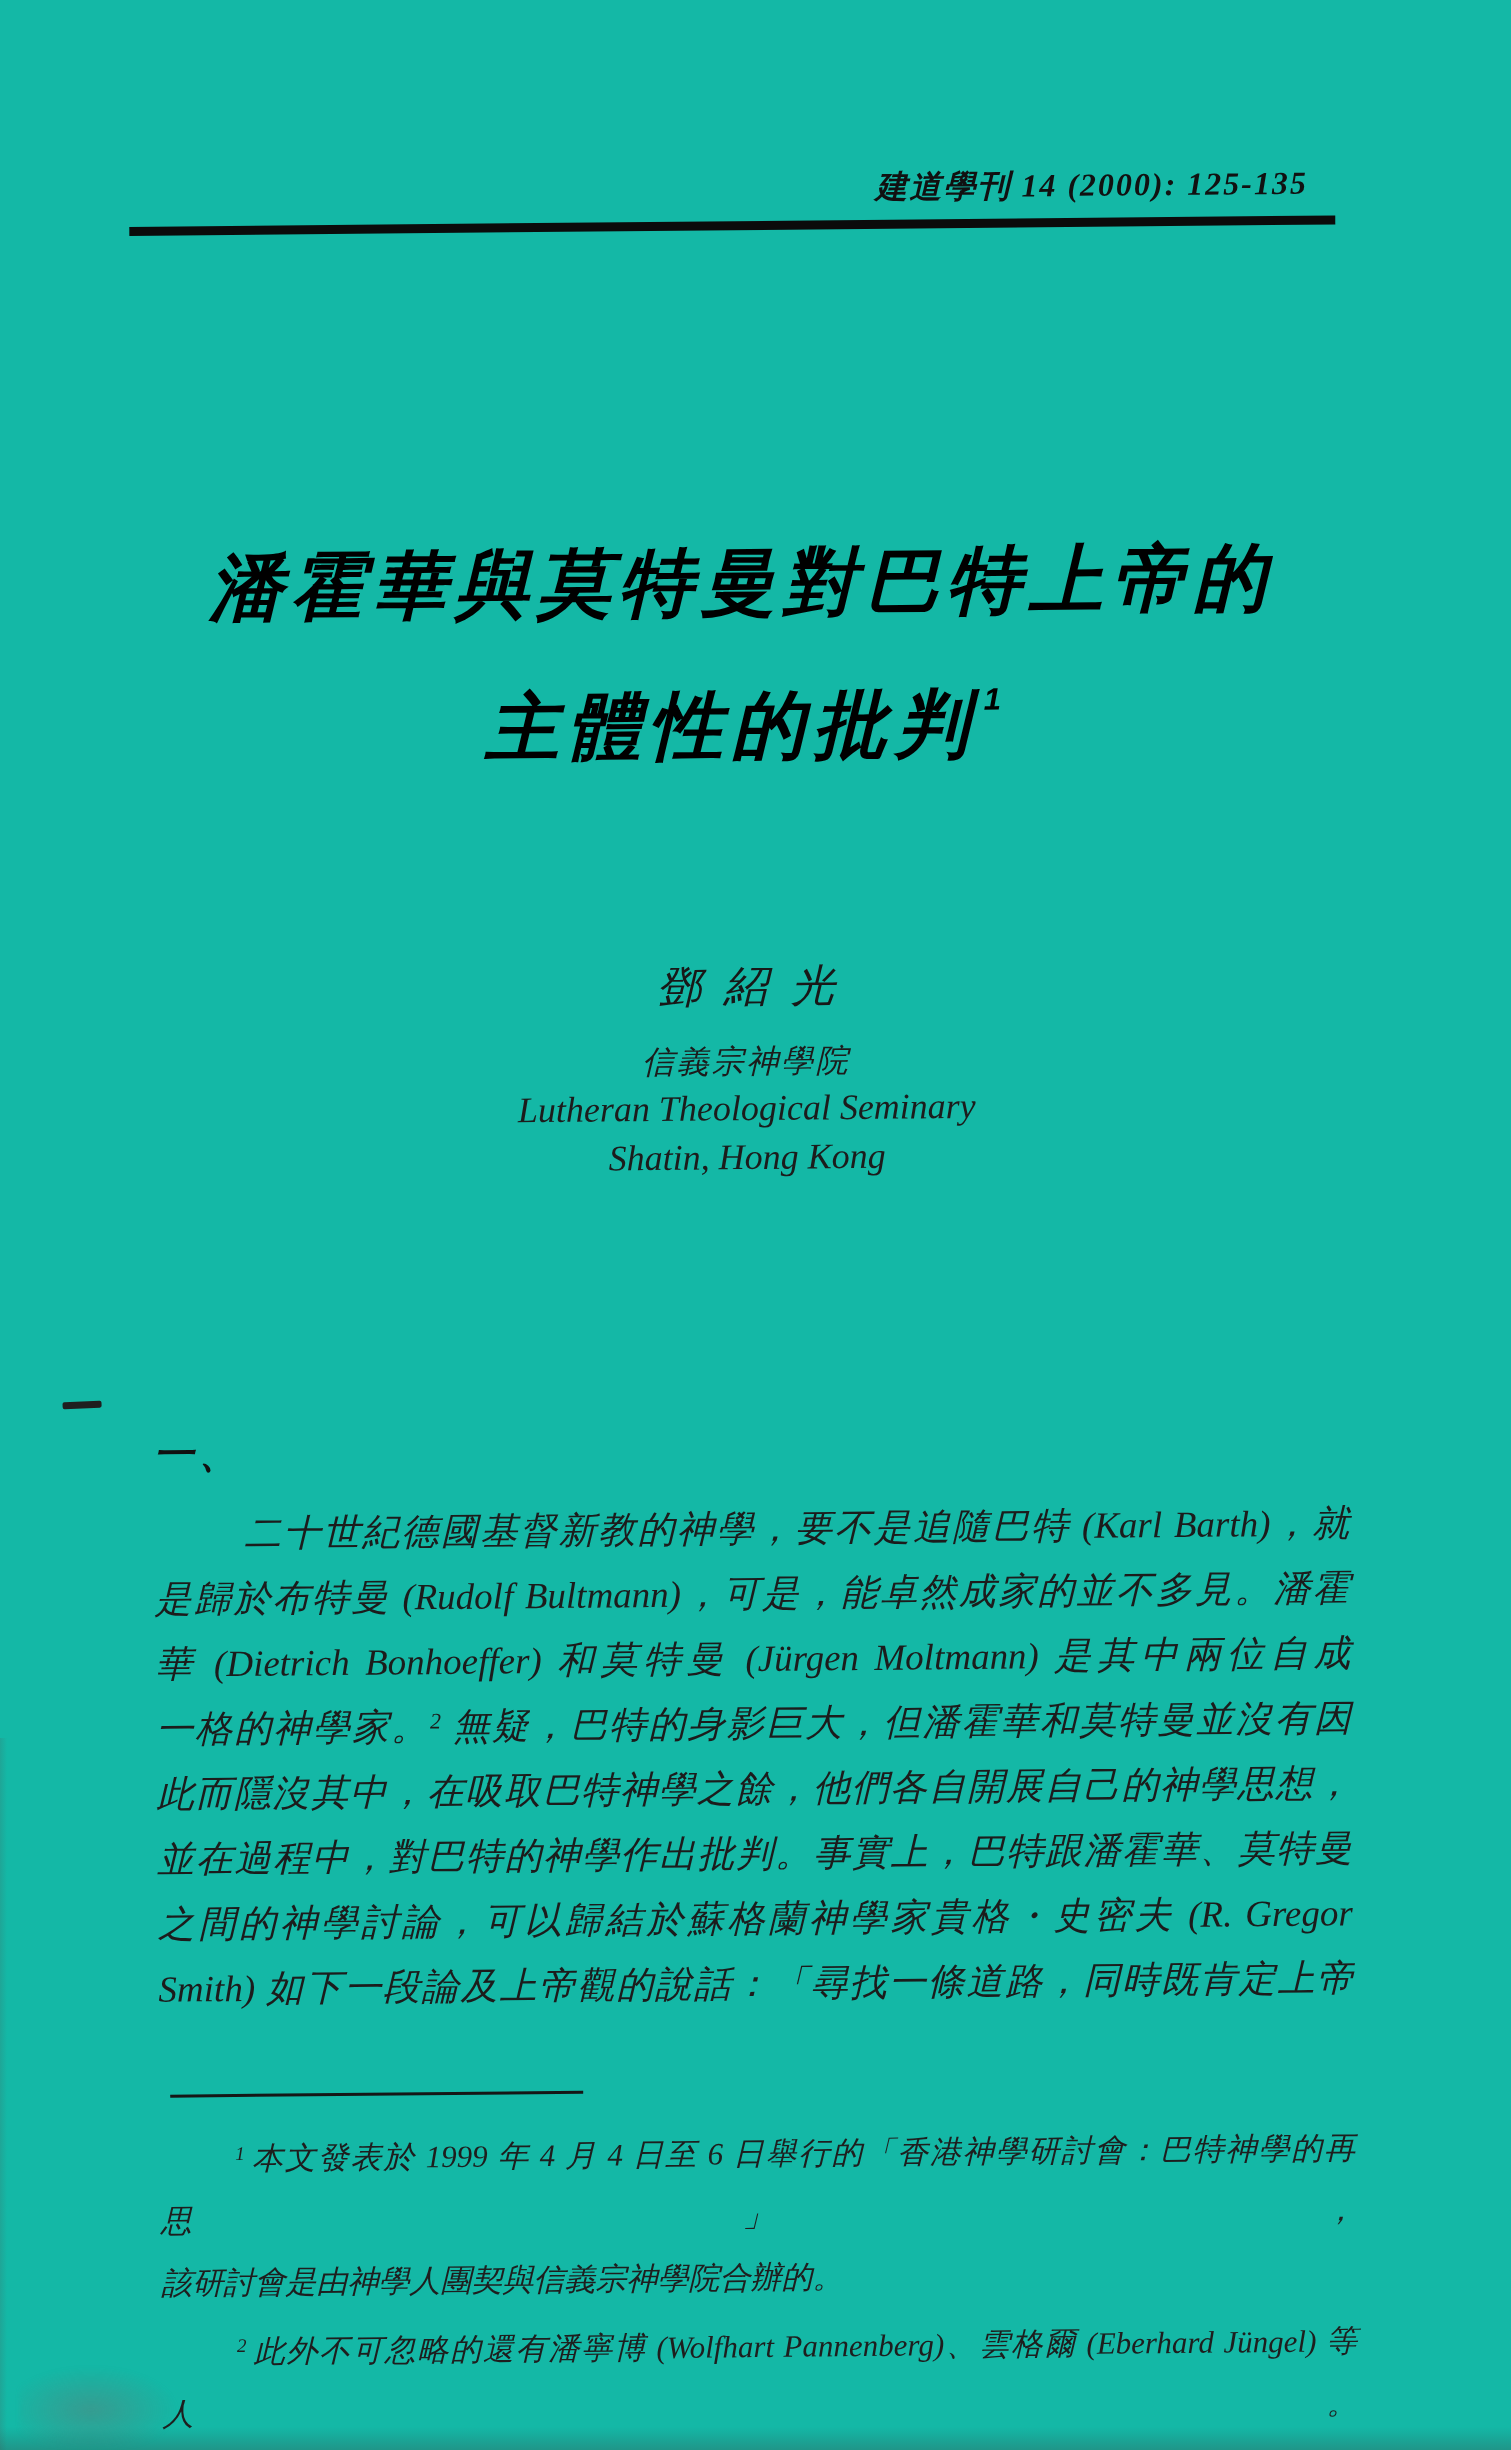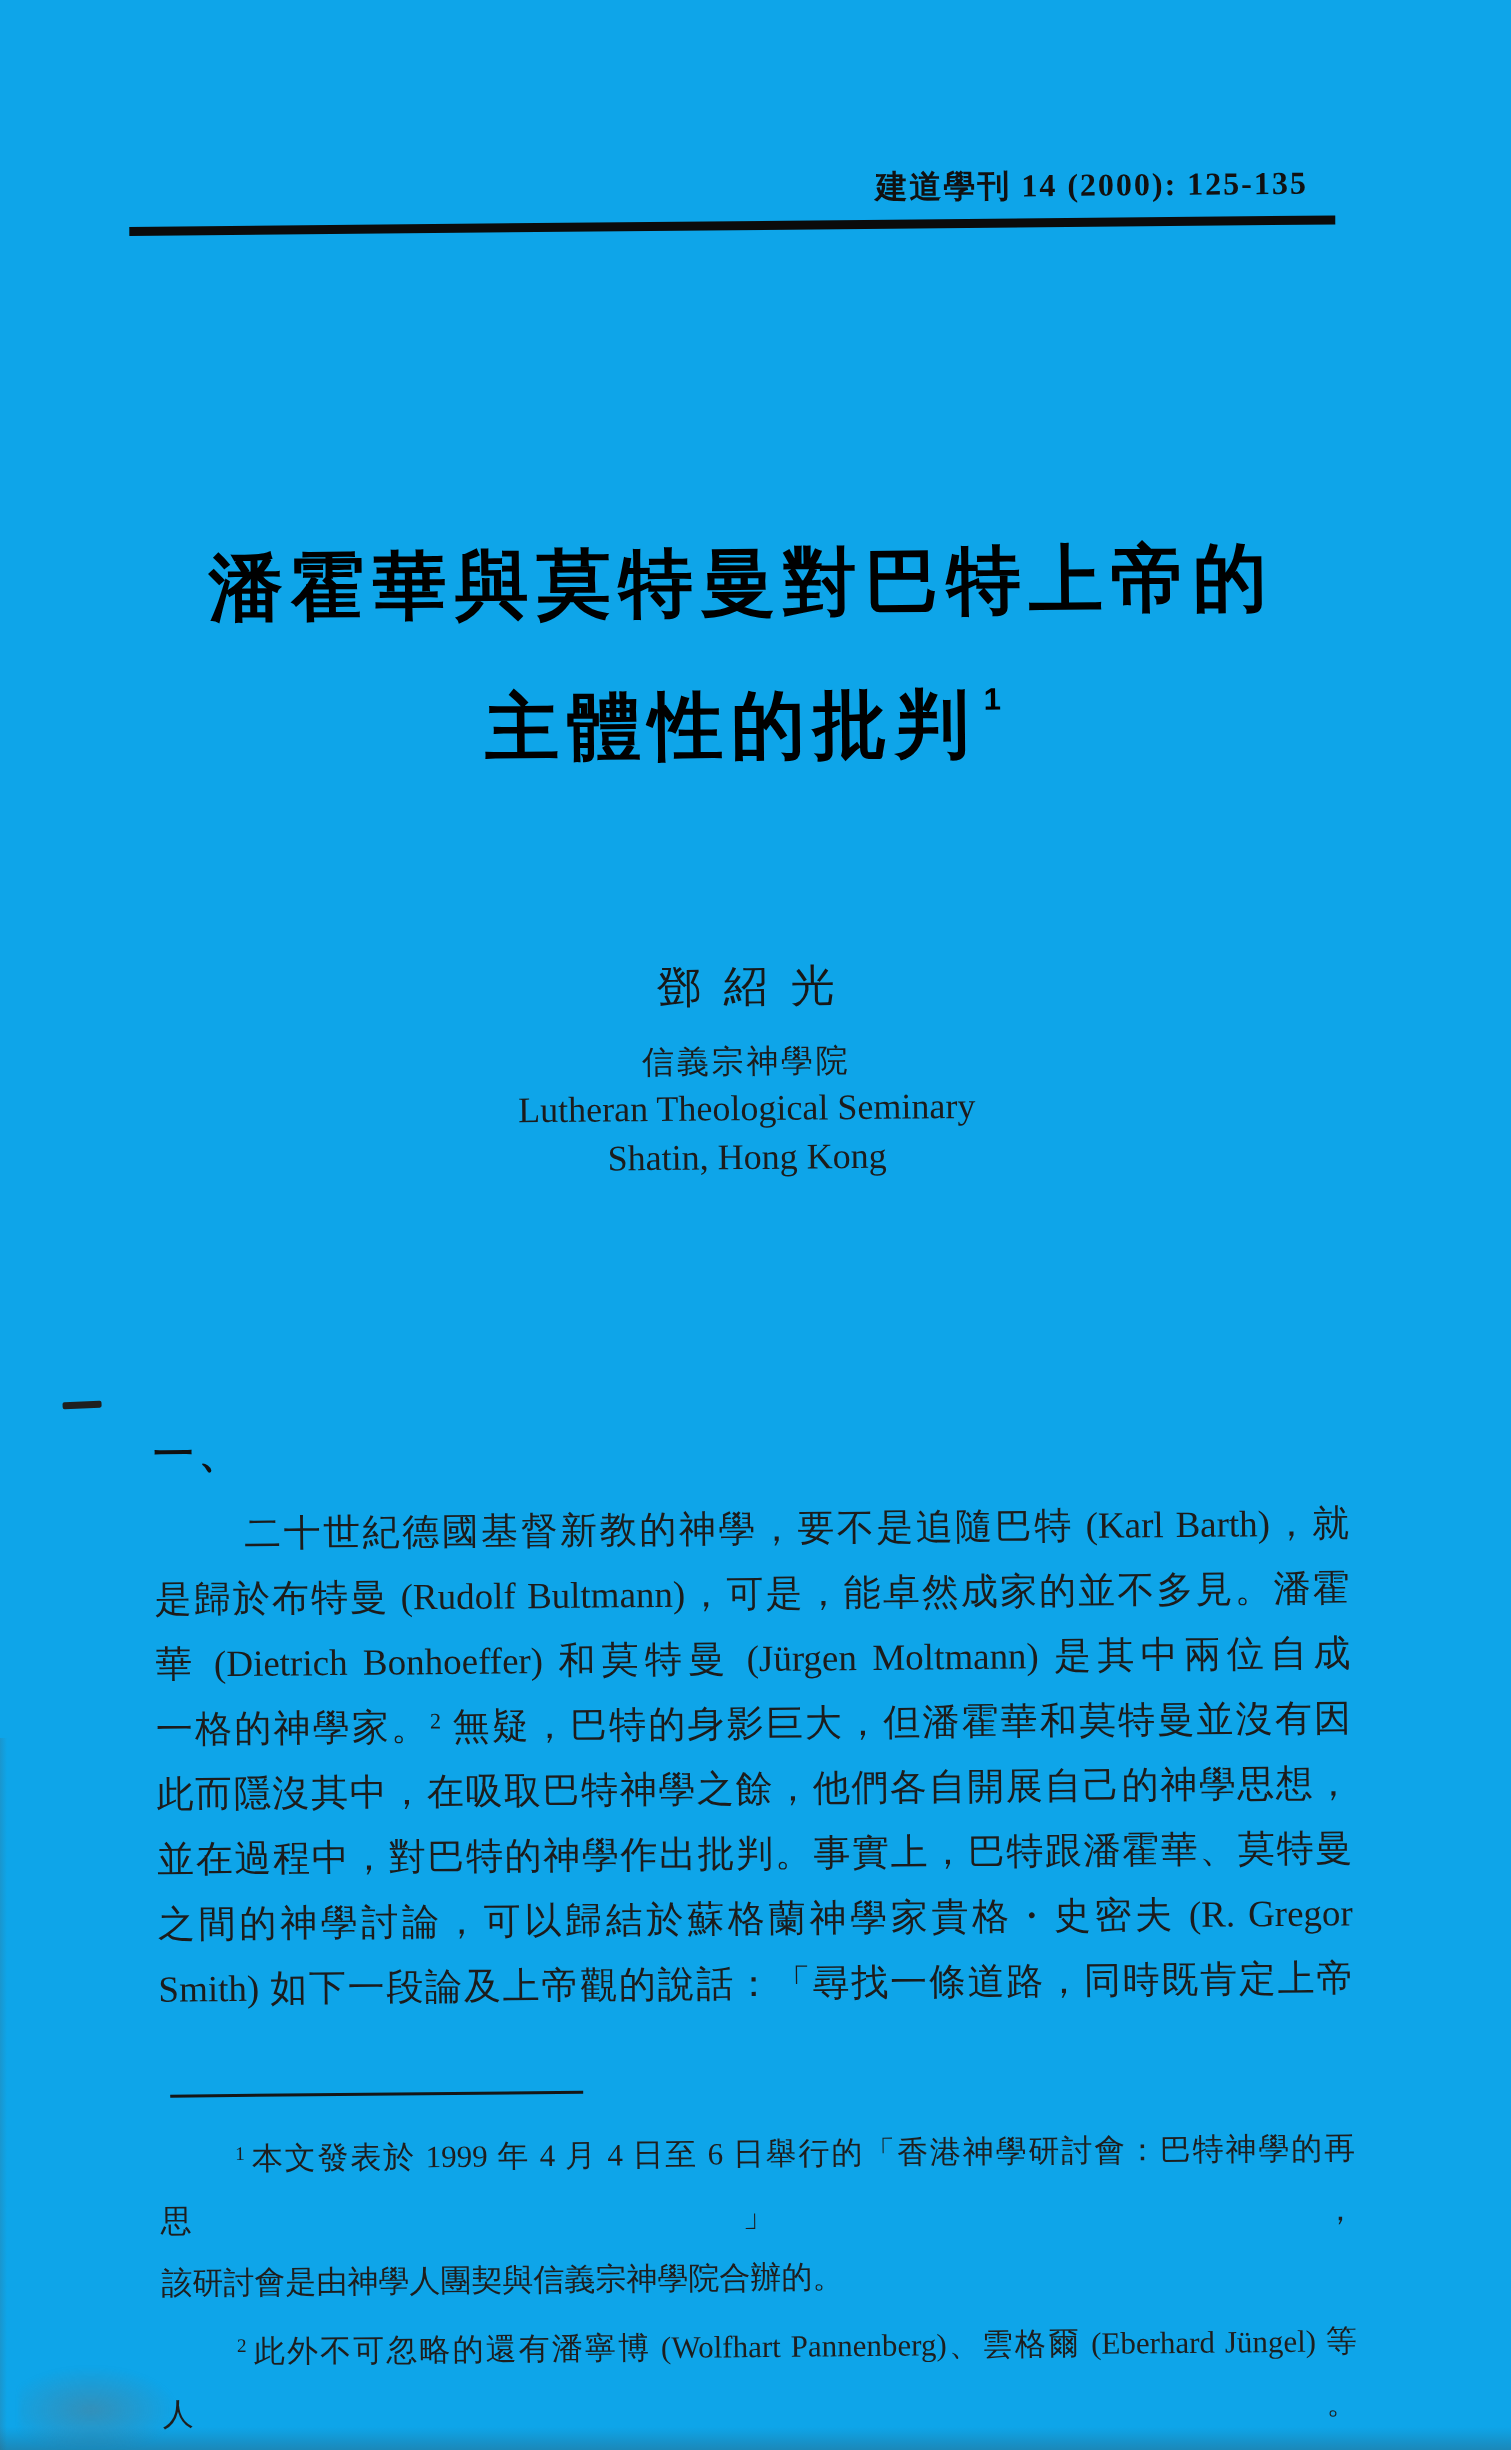--- a/index.html
+++ b/index.html
@@ -1,23 +1,24 @@
 <!DOCTYPE html>
 <html style="font-size:10.7px"><head>
 <meta charset="utf-8">
 <style>
   html, body { margin: 0; padding: 0; background: #e9e9e7; }
   .page {
     position: relative;
     width: 1511px;
     height: 2450px;
-    background: #0ea5e9;
+    background: #14b8a6;
     overflow: hidden;
     font-family: "Liberation Serif", "DejaVu Serif", serif;
     color: #1c1c1c;
+    font-style: italic;
   }
   .tilt {
     position: absolute;
     inset: 0;
     transform: rotate(-0.55deg);
     transform-origin: 50% 42%;
   }
   
   .journal-ref {
     position: absolute;

